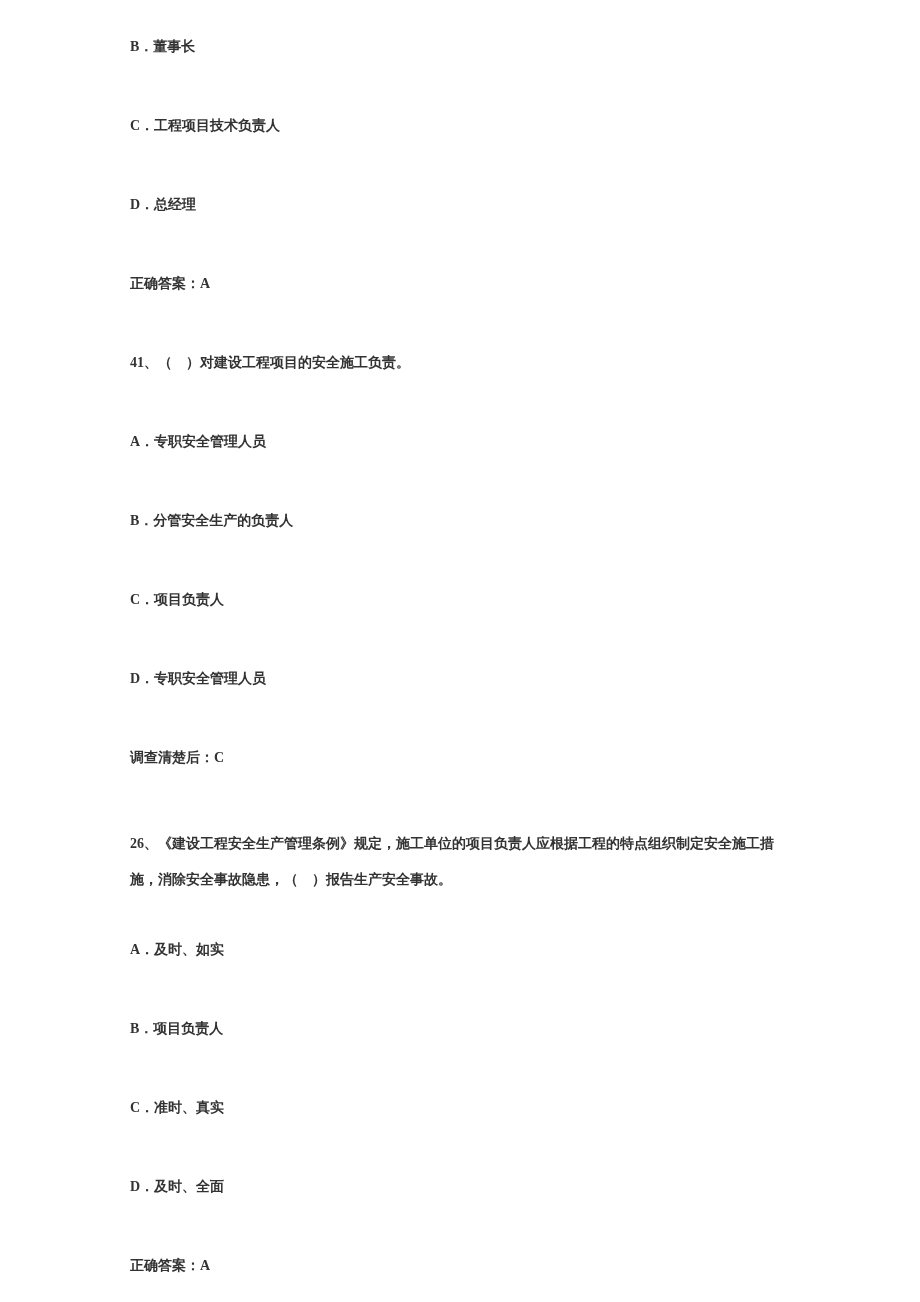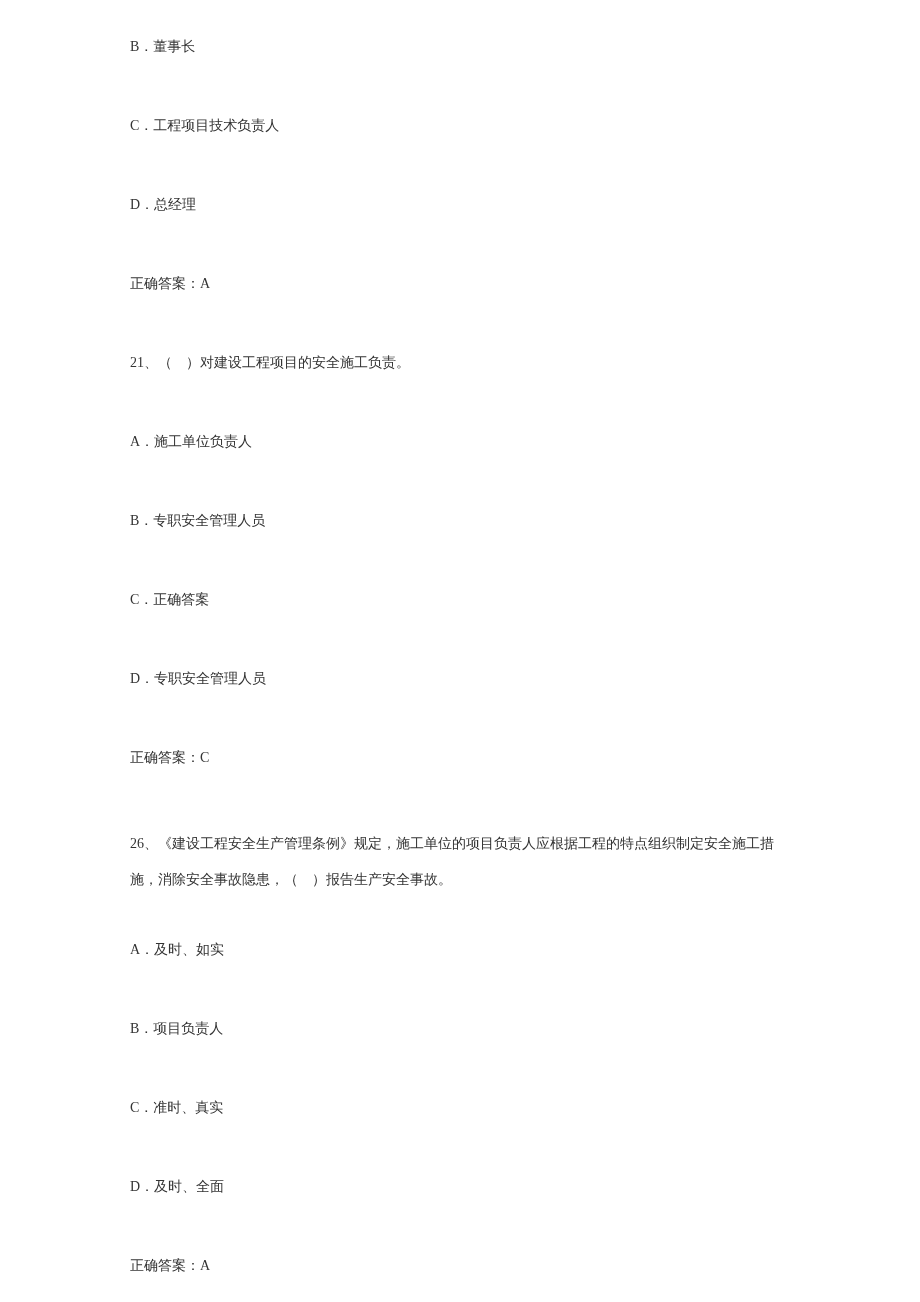--- a/index.html
+++ b/index.html
@@ -12,42 +12,44 @@
       font-family: "SimSun", "宋体", serif;
       font-size: 14px;
       color: #333333;
       width: 920px;
       min-height: 1302px;
       padding: 36px 130px 36px 130px;
       line-height: 1.5;
     }
     .line {
       margin-bottom: 58px;
+      font-weight: bold;
     }
     .line:last-child {
       margin-bottom: 0;
     }
     .question-multiline {
       line-height: 2.6;
       margin-bottom: 40px;
+      font-weight: bold;
     }
   </style>
 </head>
 <body>
 
 <div class="line">B．董事长</div>
 <div class="line">C．工程项目技术负责人</div>
 <div class="line">D．总经理</div>
 <div class="line">正确答案：A</div>
 
-<div class="line">21、（　）对建设工程项目的安全施工负责。</div>
-<div class="line">A．施工单位负责人</div>
-<div class="line">B．专职安全管理人员</div>
-<div class="line">C．正确答案</div>
+<div class="line">41、（　）对建设工程项目的安全施工负责。</div>
+<div class="line">A．专职安全管理人员</div>
+<div class="line">B．分管安全生产的负责人</div>
+<div class="line">C．项目负责人</div>
 <div class="line">D．专职安全管理人员</div>
-<div class="line">正确答案：C</div>
+<div class="line">调查清楚后：C</div>
 
 <div class="question-multiline">26、《建设工程安全生产管理条例》规定，施工单位的项目负责人应根据工程的特点组织制定安全施工措施，消除安全事故隐患，（　）报告生产安全事故。</div>
 <div class="line">A．及时、如实</div>
 <div class="line">B．项目负责人</div>
 <div class="line">C．准时、真实</div>
 <div class="line">D．及时、全面</div>
 <div class="line">正确答案：A</div>
 
 </body></html>

